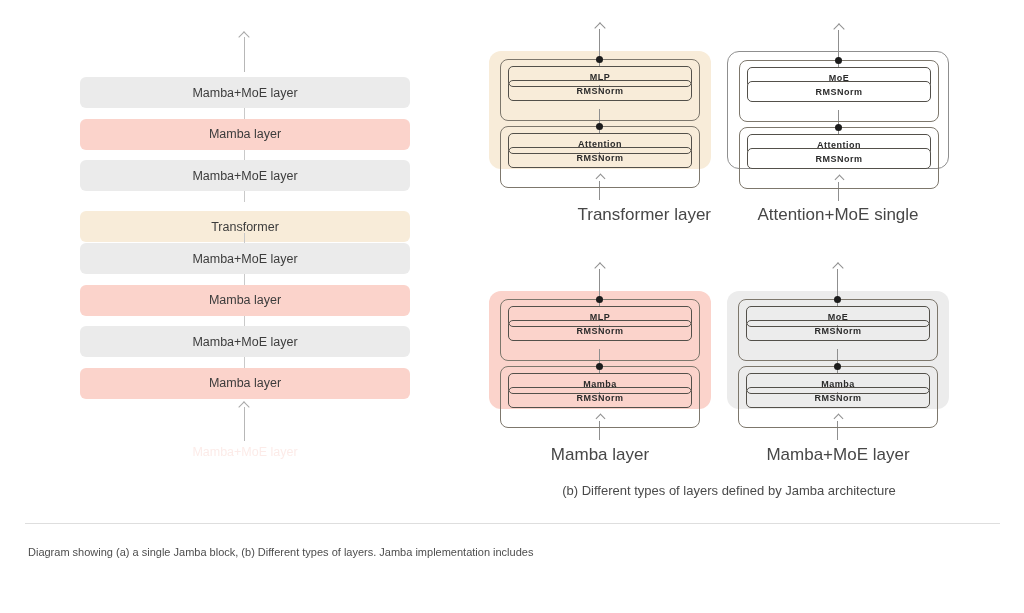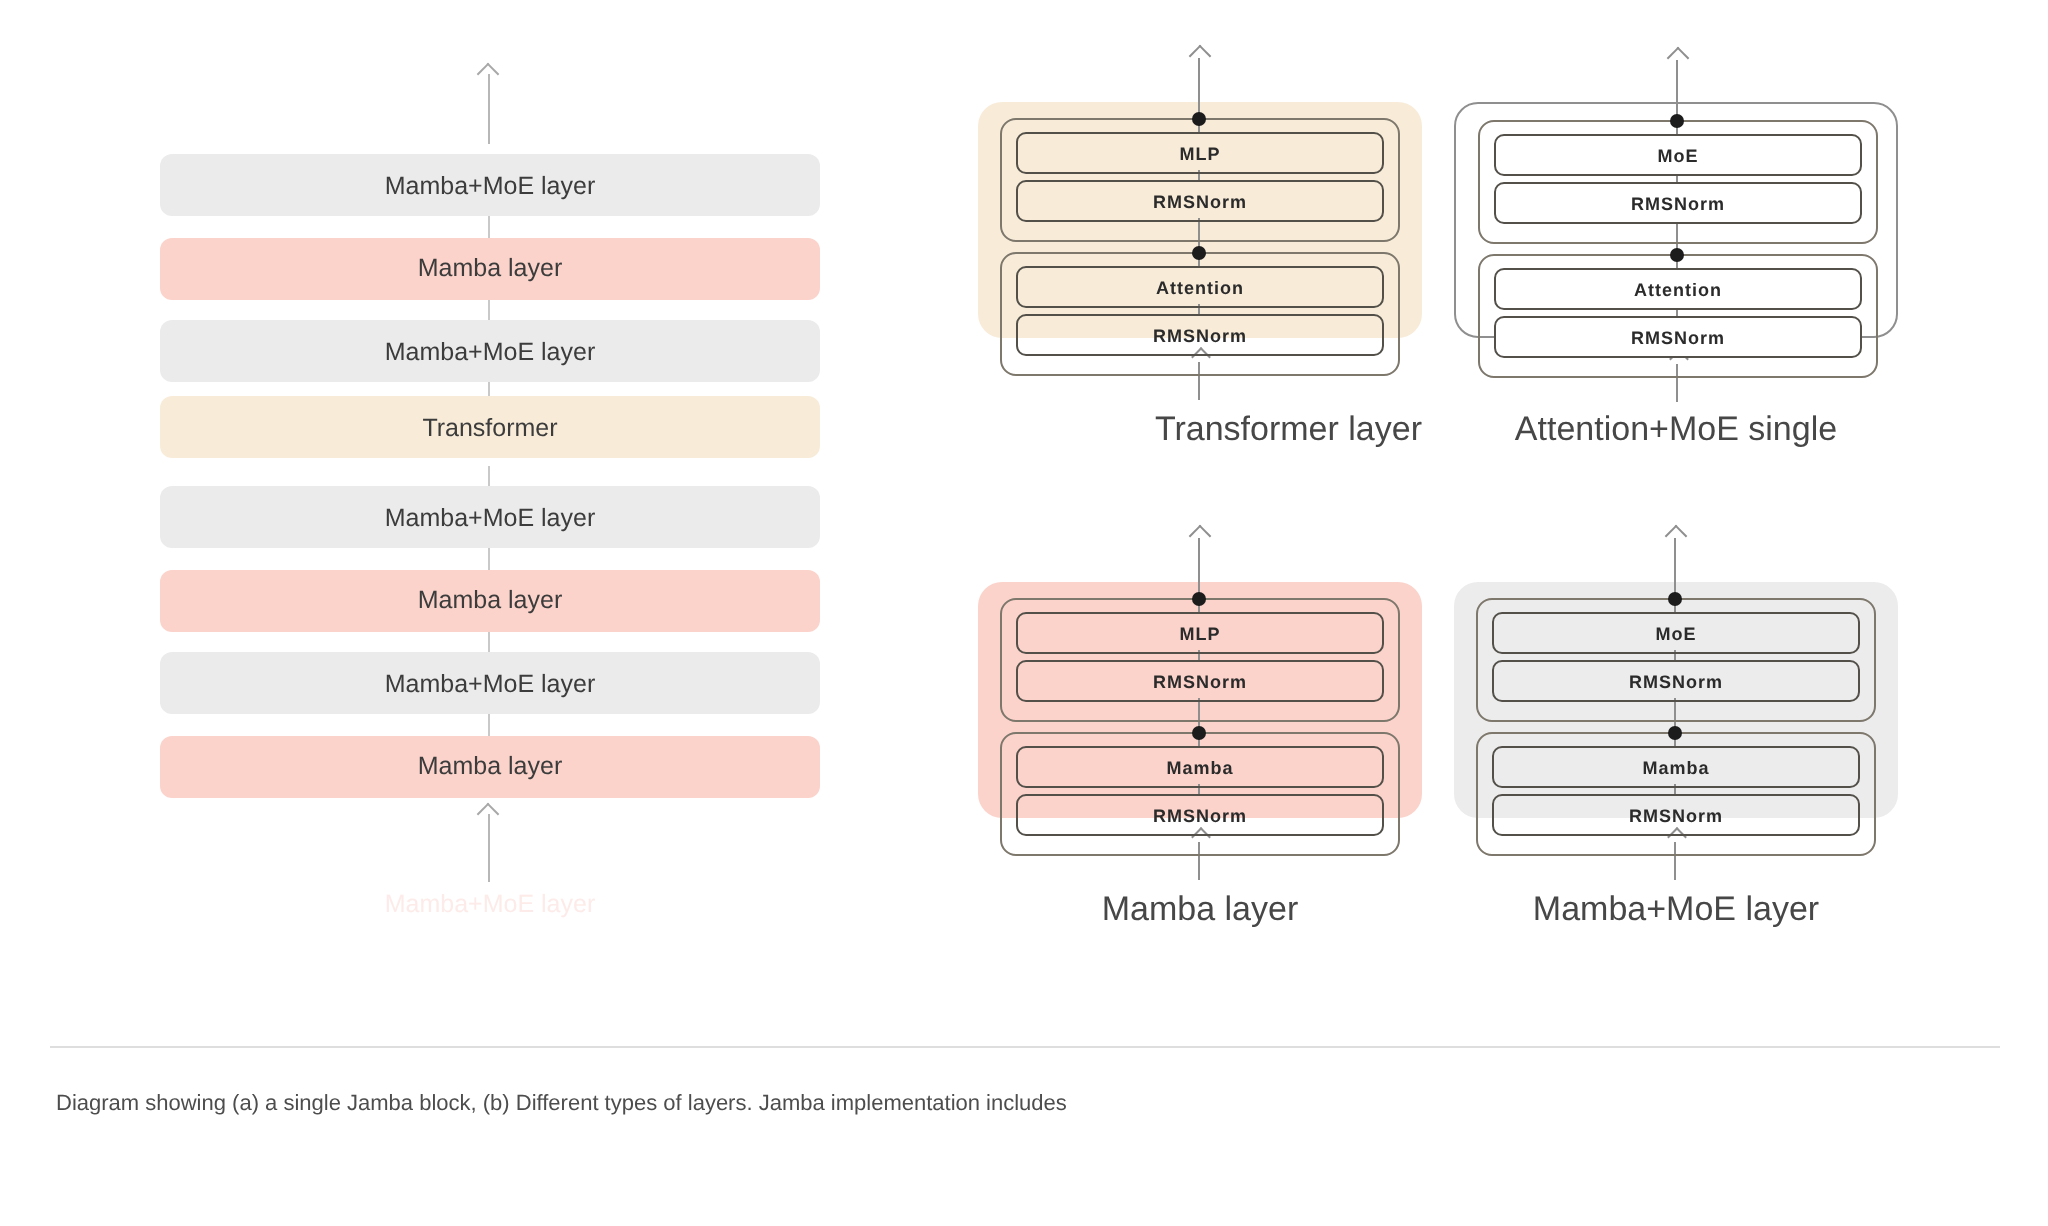--- a/index.html
+++ b/index.html
@@ -32,21 +32,21 @@
   .panel.white{background:#ffffff;border:1px solid #8f8f8f;}
   .panel.pink{background:#fbd3cb;}
   .panel.gray{background:#ececec;}
 
   .grp{position:absolute;left:11px;width:198px;height:60px;
        border:1px solid #7d776c;border-radius:8px;}
   .g1{top:8px;} .g2{top:75px;text-align:right;}
   .bx{position:absolute;left:7px;right:7px;height:19px;border:1px solid #53504a;
       border-radius:5px;display:flex;align-items:center;justify-content:center;
       font-size:9px;font-weight:bold;letter-spacing:0.5px;color:#2b2b2b;}
-  .bx1{top:6px;} .bx2{top:30px;}
+  .bx1{top:6px;} .bx2{top:20px;}
 
   .vl{position:absolute;left:110px;width:1px;background:#8f8f8f;}
   .vlA{top:-22px;height:37px;}
   .vlB{top:34px;height:5px;}
   .vlC{top:58px;height:24px;}
   .vlD{top:101px;height:5px;}
   .vlE{top:130px;height:19px;}
   .chA{top:-27px;left:107px;border-color:#8f8f8f;}
   .chE{top:124px;left:107.5px;width:6px;height:6px;border-color:#8f8f8f;}
   .dot{position:absolute;left:107px;width:7px;height:7px;border-radius:50%;background:#1c1c1c;}
@@ -65,21 +65,21 @@
 
   <span class="chev" style="left:240px;top:33px;"></span>
   <div class="vline-l" style="top:37px;height:35px;"></div>
 
   <div class="srow moe" style="top:77px;">Mamba+MoE layer</div>
   <div class="sconn" style="top:108px;"></div>
   <div class="srow mamba" style="top:118.5px;">Mamba layer</div>
   <div class="sconn" style="top:149.5px;"></div>
   <div class="srow moe" style="top:160px;">Mamba+MoE layer</div>
   <div class="sconn" style="top:191px;"></div>
-  <div class="srow transformer" style="top:198px;text-align:right;">Transformer</div>
+  <div class="srow transformer" style="top:211px;text-align:right;">Transformer</div>
   <div class="sconn" style="top:232.5px;"></div>
   <div class="srow moe" style="top:243px;">Mamba+MoE layer</div>
   <div class="sconn" style="top:274px;"></div>
   <div class="srow mamba" style="top:284.5px;">Mamba layer</div>
   <div class="sconn" style="top:315.5px;"></div>
   <div class="srow moe" style="top:326px;">Mamba+MoE layer</div>
   <div class="sconn" style="top:357px;"></div>
   <div class="srow mamba" style="top:367.5px;">Mamba layer</div>
 
   <span class="chev" style="left:240px;top:403px;"></span>
@@ -164,19 +164,20 @@
     </div>
     <div class="grp g2">
       <div class="bx bx1">Mamba</div>
       <div class="bx bx2">RMSNorm</div>
     </div>
     <div class="dot d1"></div>
     <div class="dot d2"></div>
   </div>
   <div class="ptitle" style="left:727px;top:445px;">Mamba+MoE layer</div>
 
+  <div class="caption b">(b) Different types of layers defined by Jamba architecture</div>
 
   <div class="divider"></div>
   <div class="footer">
     <div>Diagram showing (a) a single Jamba block, (b) Different types of layers. Jamba implementation includes</div>
   </div>
 
 </div>
 
 </body></html>

